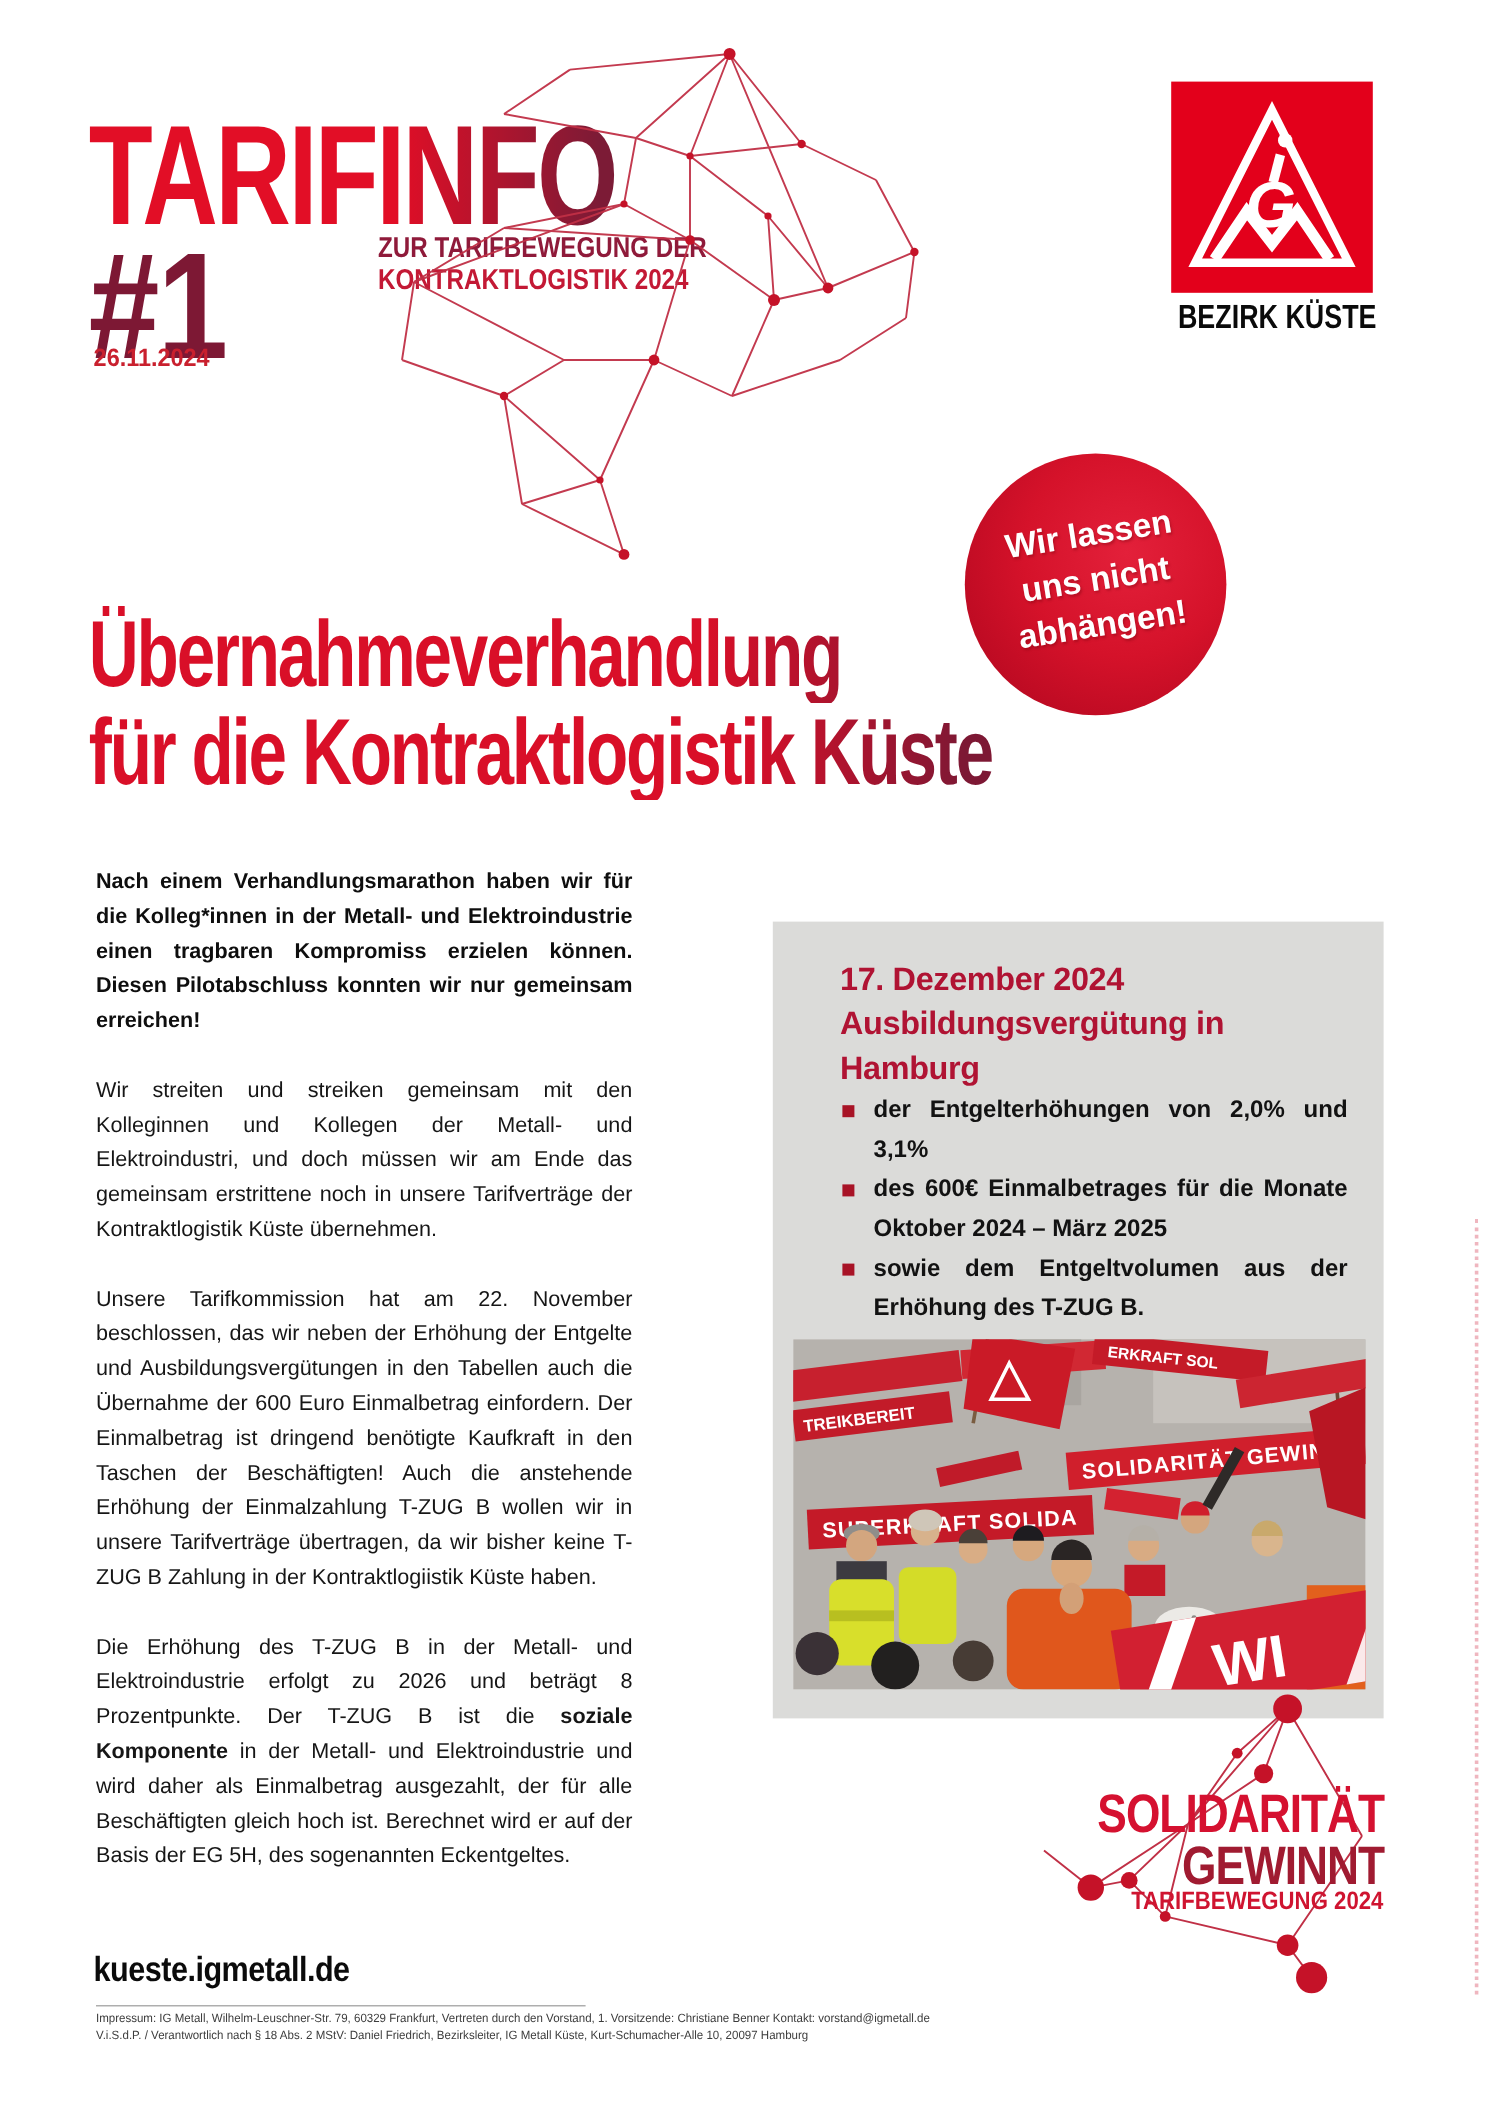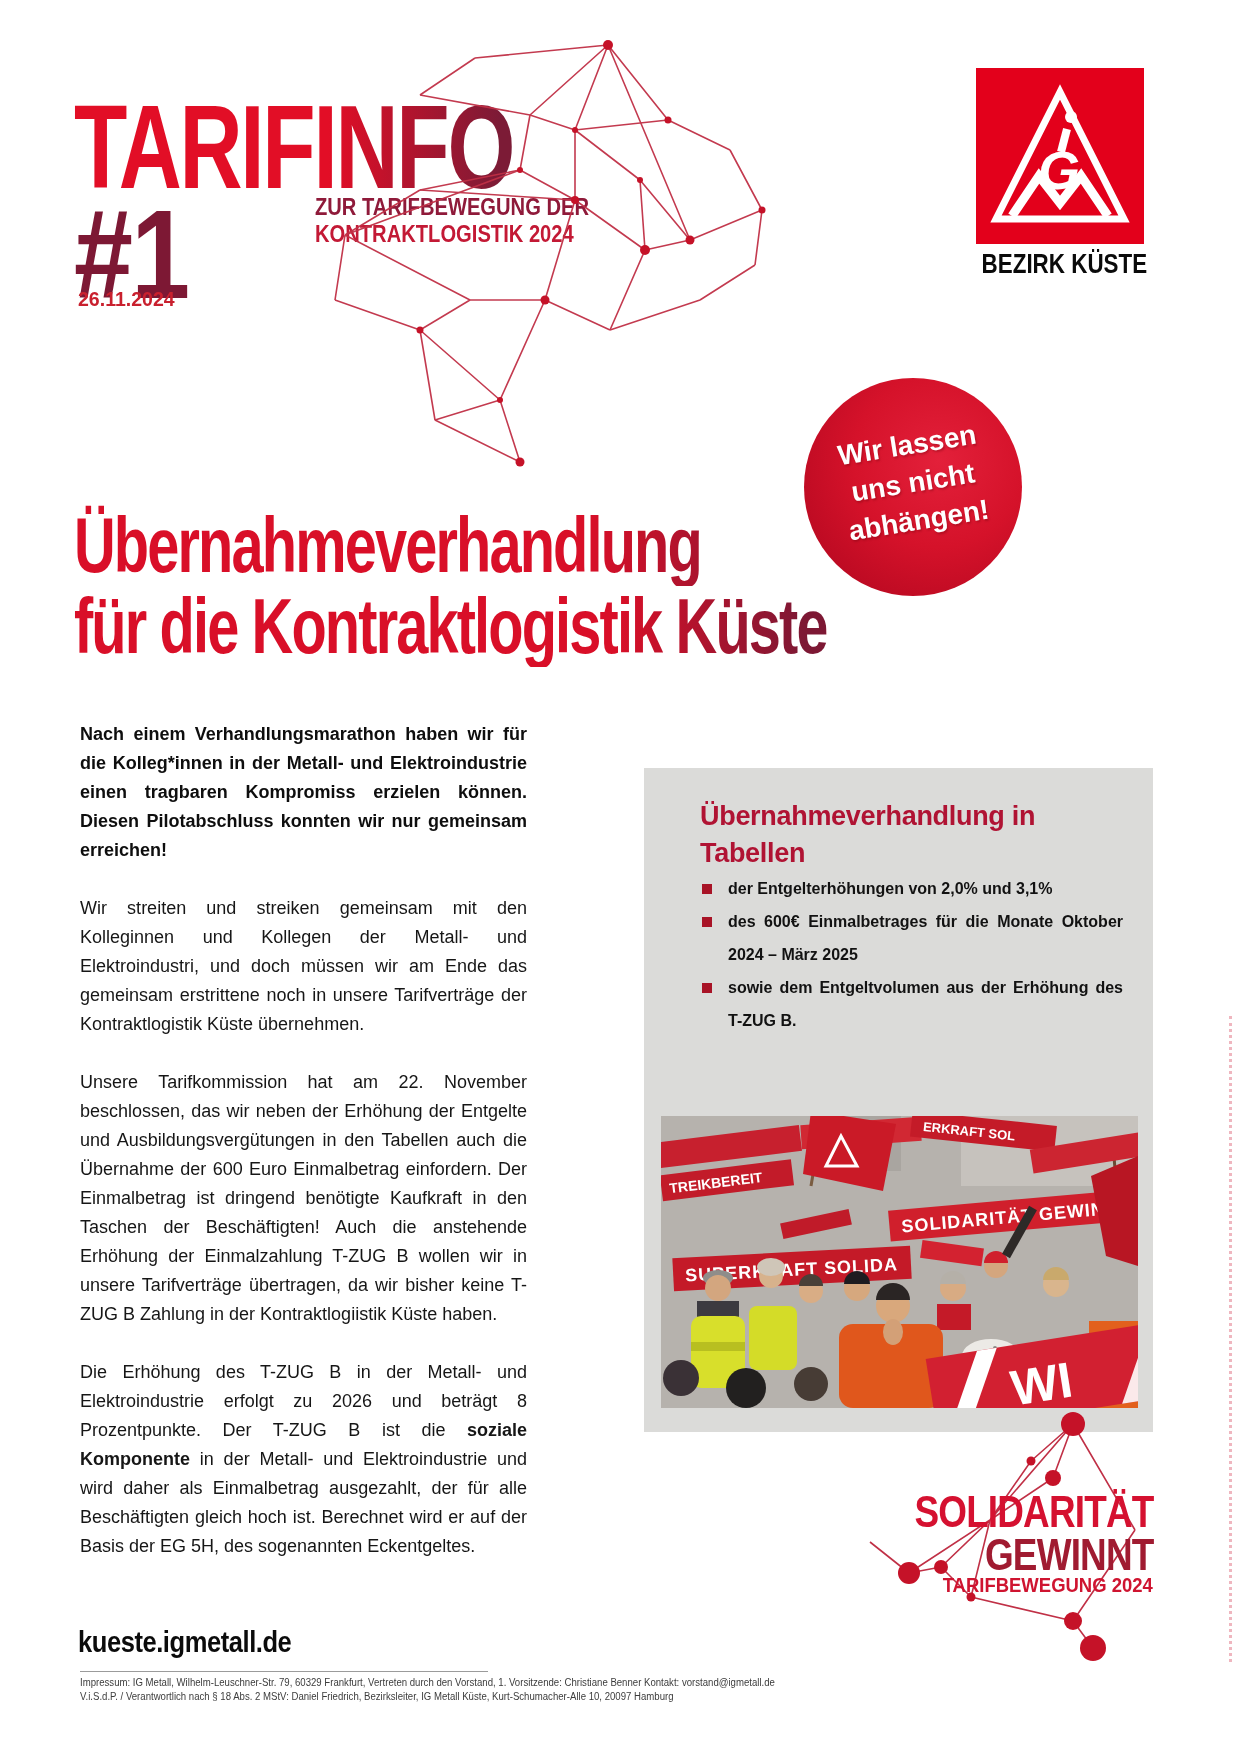--- a/index.html
+++ b/index.html
@@ -42,21 +42,21 @@
   .article p{margin:0 0 29px 0;}
   .article p.lead{font-weight:bold;color:#0e0e0e;}
   .article b{font-weight:bold;}
   
   .infobox{left:644px;top:768px;width:509px;height:664px;background:#dbdbd9;box-sizing:border-box;
     padding:30px 30px 0 56px;}
   .infobox-heading{color:#b01333;font-size:27px;font-weight:bold;line-height:37px;letter-spacing:-.3px;}
   .infobox-intro{margin-top:26px;font-size:20px;font-weight:bold;color:#121212;line-height:33px;}
   .bullet-row{display:flex;align-items:flex-start;}
   .bullet-sq{width:10px;height:10px;background:#a81326;margin:12px 16px 0 2px;flex-shrink:0;}
-  .bullet-text{font-size:16px;font-weight:bold;color:#121212;line-height:33px;text-align:justify;}
+  .bullet-text{font-size:20px;font-weight:bold;color:#121212;line-height:33px;text-align:justify;}
   
   .photo{left:661px;top:1116px;width:477px;height:292px;}
   
   .cutmark{left:1229px;top:1016px;height:646px;width:0;border-left:3px dotted #efb6bf;}
   
   .sol-line{text-align:right;white-space:nowrap;transform:scaleX(.82);transform-origin:right top;
     font-weight:bold;letter-spacing:-1px;}
   .sol1{right:86px;top:1486px;font-size:45px;color:#d51130;}
   .sol2{right:86px;top:1529px;font-size:45px;color:#a01b31;}
   .sol3{right:86px;top:1573px;font-size:21px;color:#cf1430;letter-spacing:0;transform:scaleX(.88);}
@@ -130,21 +130,22 @@
 
 <div class="abs article">
   <p class="lead">Nach einem Verhandlungsmarathon haben wir für die Kolleg*innen in der Metall- und Elektroindustrie einen tragbaren Kompromiss erzielen können. Diesen Pilotabschluss konnten wir nur gemeinsam erreichen!</p>
   <p>Wir streiten und streiken gemeinsam mit den Kolleginnen und Kollegen der Metall- und Elektroindustri, und doch müssen wir am Ende das gemeinsam erstrittene noch in unsere Tarifverträge der Kontraktlogistik Küste übernehmen.</p>
   <p>Unsere Tarifkommission hat am 22. November beschlossen, das wir neben der Erhöhung der Entgelte und Ausbildungsvergütungen in den Tabellen auch die Übernahme der 600 Euro Einmalbetrag einfordern. Der Einmalbetrag ist dringend benötigte Kaufkraft in den Taschen der Beschäftigten! Auch die anstehende Erhöhung der Einmalzahlung T-ZUG B wollen wir in unsere Tarifverträge übertragen, da wir bisher keine T-ZUG B Zahlung in der Kontraktlogiistik Küste haben.</p>
   <p><span>Die Erhöhung des T-ZUG B in der Metall- und Elektroindustrie erfolgt zu 2026 und beträgt 8 Prozentpunkte. Der T-ZUG B ist die </span><b>soziale Komponente</b><span> in der Metall- und Elektroindustrie und wird daher als Einmalbetrag ausgezahlt, der für alle Beschäftigten gleich hoch ist. Berechnet wird er auf der Basis der EG 5H, des sogenannten Eckentgeltes.</span></p>
 </div>
 
 <div class="abs infobox">
   <div class="infobox-heading">
-    <div>Übernahmeverhandlung in Tabellen</div>
+    <div>17. Dezember 2024</div>
+    <div>Ausbildungsvergütung in Hamburg</div>
   </div>
   <div class="bullet-row">
     <span class="bullet-sq"></span>
     <span class="bullet-text">der Entgelterhöhungen von 2,0% und 3,1%</span>
   </div>
   <div class="bullet-row">
     <span class="bullet-sq"></span>
     <span class="bullet-text">des 600€ Einmalbetrages für die Monate Oktober 2024 – März 2025</span>
   </div>
   <div class="bullet-row">

